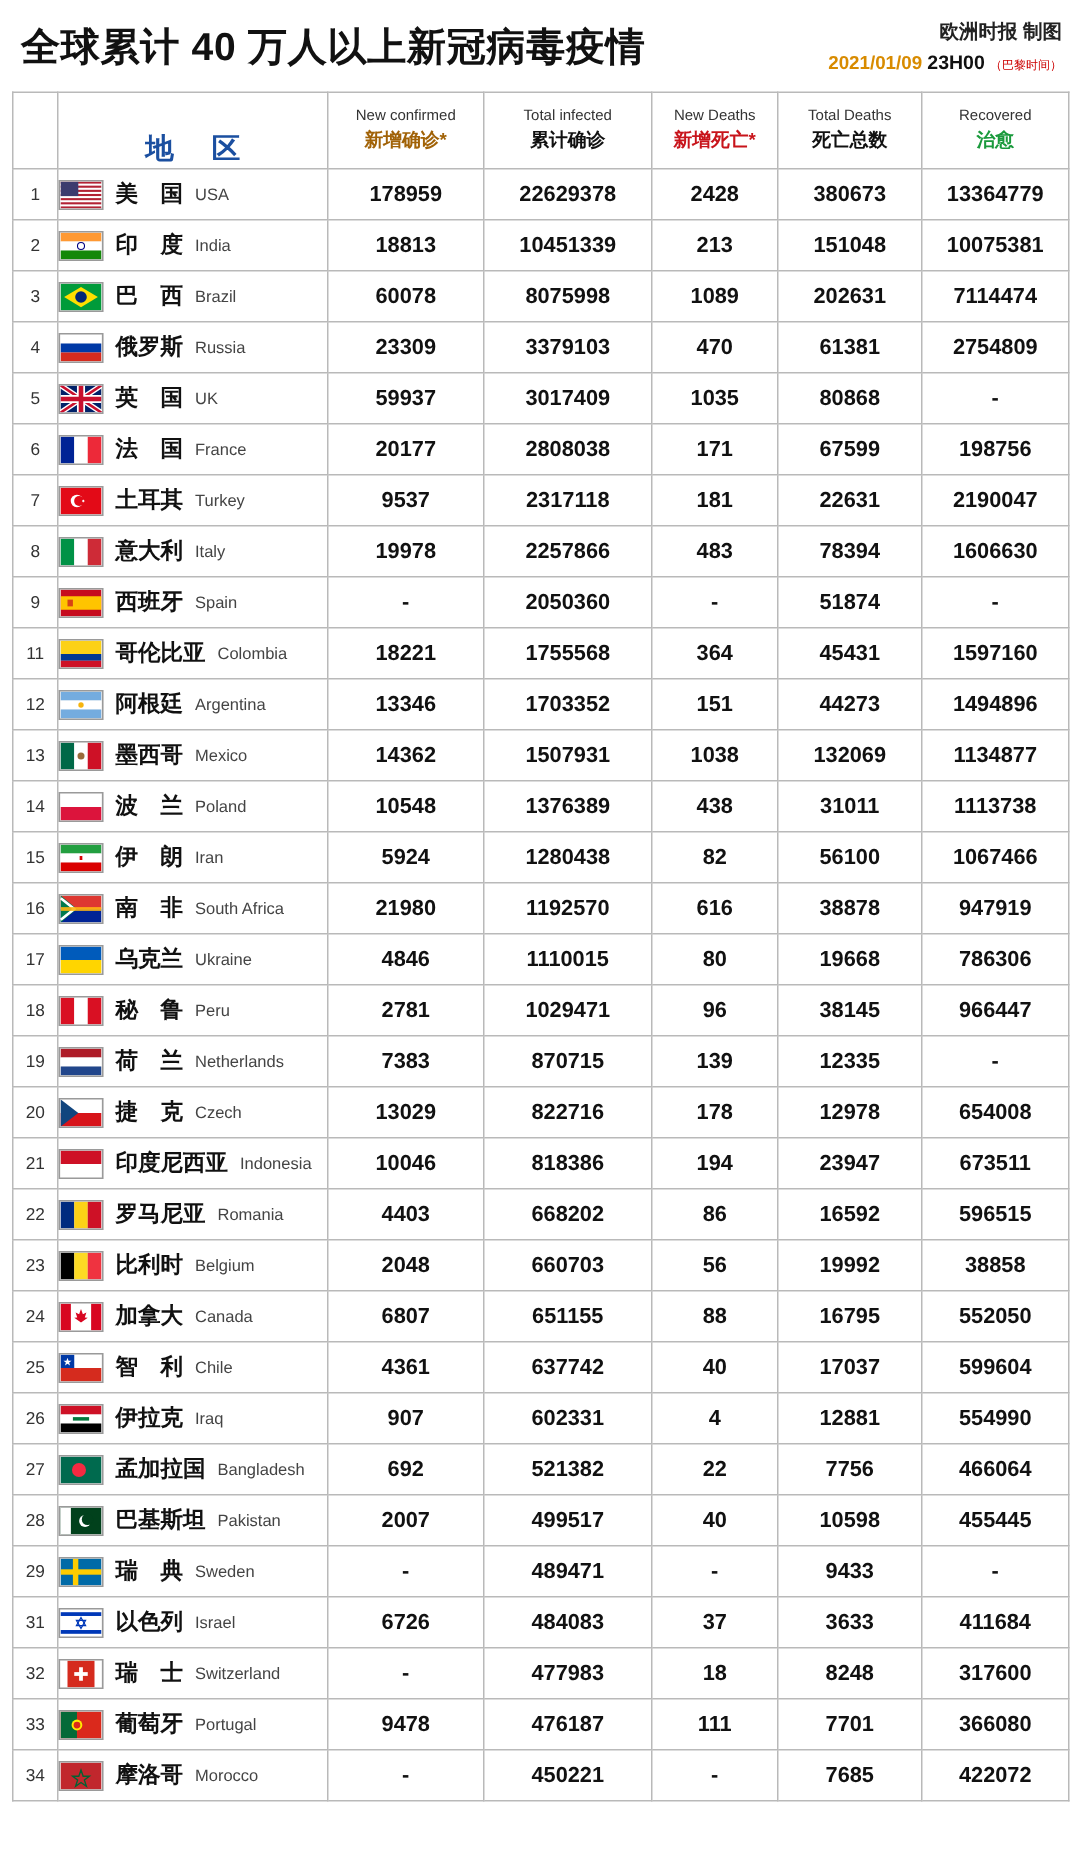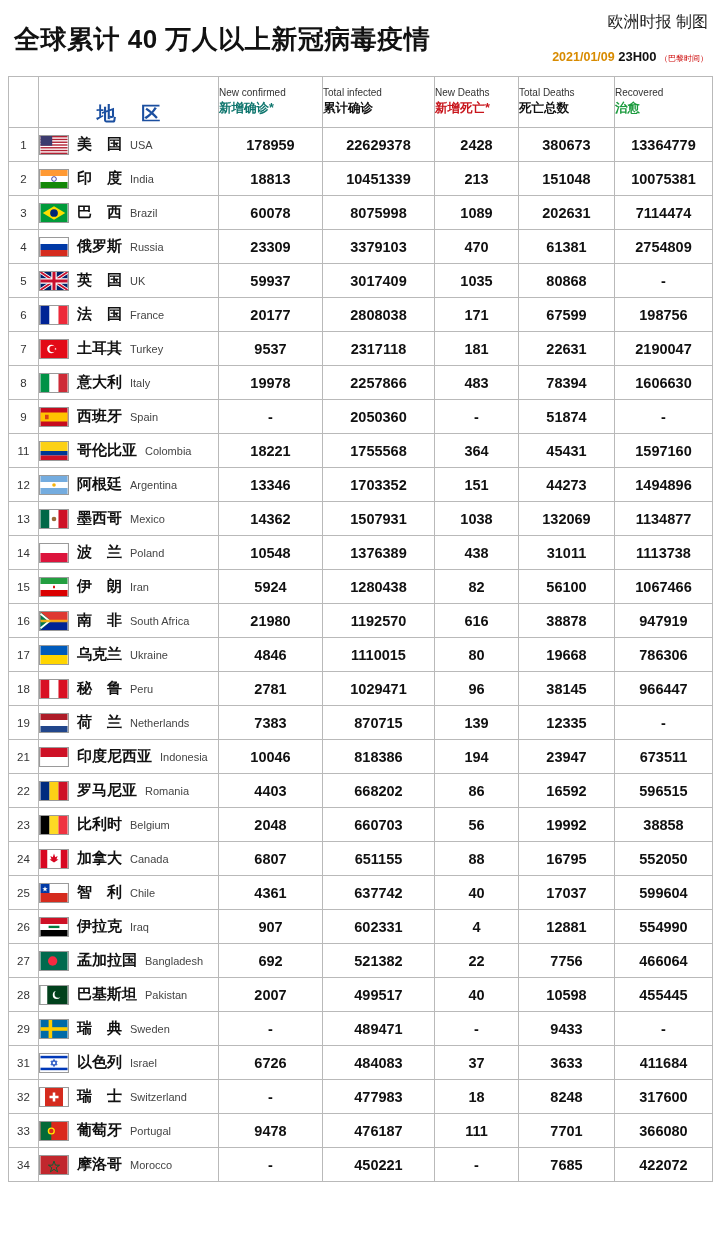--- a/index.html
+++ b/index.html
@@ -22,23 +22,24 @@
   .title {
     font-size: 26px;
     font-weight: bold;
     color: #111;
     letter-spacing: 0.5px;
     line-height: 1.1;
     white-space: nowrap;
   }
   .header-right { text-align: right; padding-bottom: 2px; }
   .hr-line1 {
-    font-size: 16px;
+    font-size: 13px;
     color: #222;
-    margin-bottom: 16px;
+    margin-bottom: 4px;
+    font-weight: bold;
   }
   .hr-line2 {
     font-size: 12.5px;
     font-weight: bold;
     color: #d88b00;
     white-space: nowrap;
   }
   .hr-line2 .time { color: #111; font-size: 13px; }
   .hr-line2 .tz { color: #c00; font-size: 8px; font-weight: normal; }
 
@@ -58,24 +59,24 @@
     vertical-align: middle;
   }
   .col-idx   { width: 30px; }
   .col-region{ width: 180px; }
   .col-nc    { width: 104px; }
   .col-ti    { width: 112px; }
   .col-nd    { width: 84px; }
   .col-td    { width: 96px; }
   .col-rc    { width: 98px; }
 
-  .th-stack { display: flex; flex-direction: column; align-items: flex-start; justify-content: center; line-height: 1.25; }
+  .th-stack { display: flex; flex-direction: column; align-items: center; justify-content: center; line-height: 1.25; }
   .th-en { font-size: 10px; color: #333; font-weight: normal; }
   .th-cn { font-size: 12.5px; font-weight: bold; margin-top: 2px; }
-  .th-cn.new-confirmed { color: #0f766e; }
+  .th-cn.new-confirmed { color: #a16207; }
   .th-cn.total-infected { color: #111; }
   .th-cn.new-deaths { color: #c8141b; }
   .th-cn.total-deaths { color: #111; }
   .th-cn.recovered { color: #1a9a3c; }
   .th-region {
     font-size: 19px;
     font-weight: bold;
     color: #1b4fa0;
     letter-spacing: 10px;
     text-indent: 10px;
@@ -571,20 +572,41 @@
               <span class="name-en">Netherlands</span>
             </div>
           </td>
           <td class="num">7383</td>
           <td class="num">870715</td>
           <td class="num">139</td>
           <td class="num">12335</td>
           <td class="num">-</td>
         </tr>
         <tr>
+          <td class="idx">20</td>
+          <td class="region">
+            <div class="region-cell">
+              <span class="flag">
+                <svg viewBox="0 0 30 20">
+                  <rect width="30" height="10" fill="#fff"></rect>
+                  <rect y="10" width="30" height="10" fill="#d7141a"></rect>
+                  <polygon points="0,0 13,10 0,20" fill="#11457e"></polygon>
+                </svg>
+              </span>
+              <span class="name-cn">捷　克</span>
+              <span class="name-en">Czech</span>
+            </div>
+          </td>
+          <td class="num">13029</td>
+          <td class="num">822716</td>
+          <td class="num">178</td>
+          <td class="num">12978</td>
+          <td class="num">654008</td>
+        </tr>
+        <tr>
           <td class="idx">21</td>
           <td class="region">
             <div class="region-cell">
               <span class="flag">
                 <svg viewBox="0 0 30 20">
                   <rect width="30" height="10" fill="#ce1126"></rect>
                   <rect y="10" width="30" height="10" fill="#fff"></rect>
                 </svg>
               </span>
               <span class="name-cn">印度尼西亚</span>

